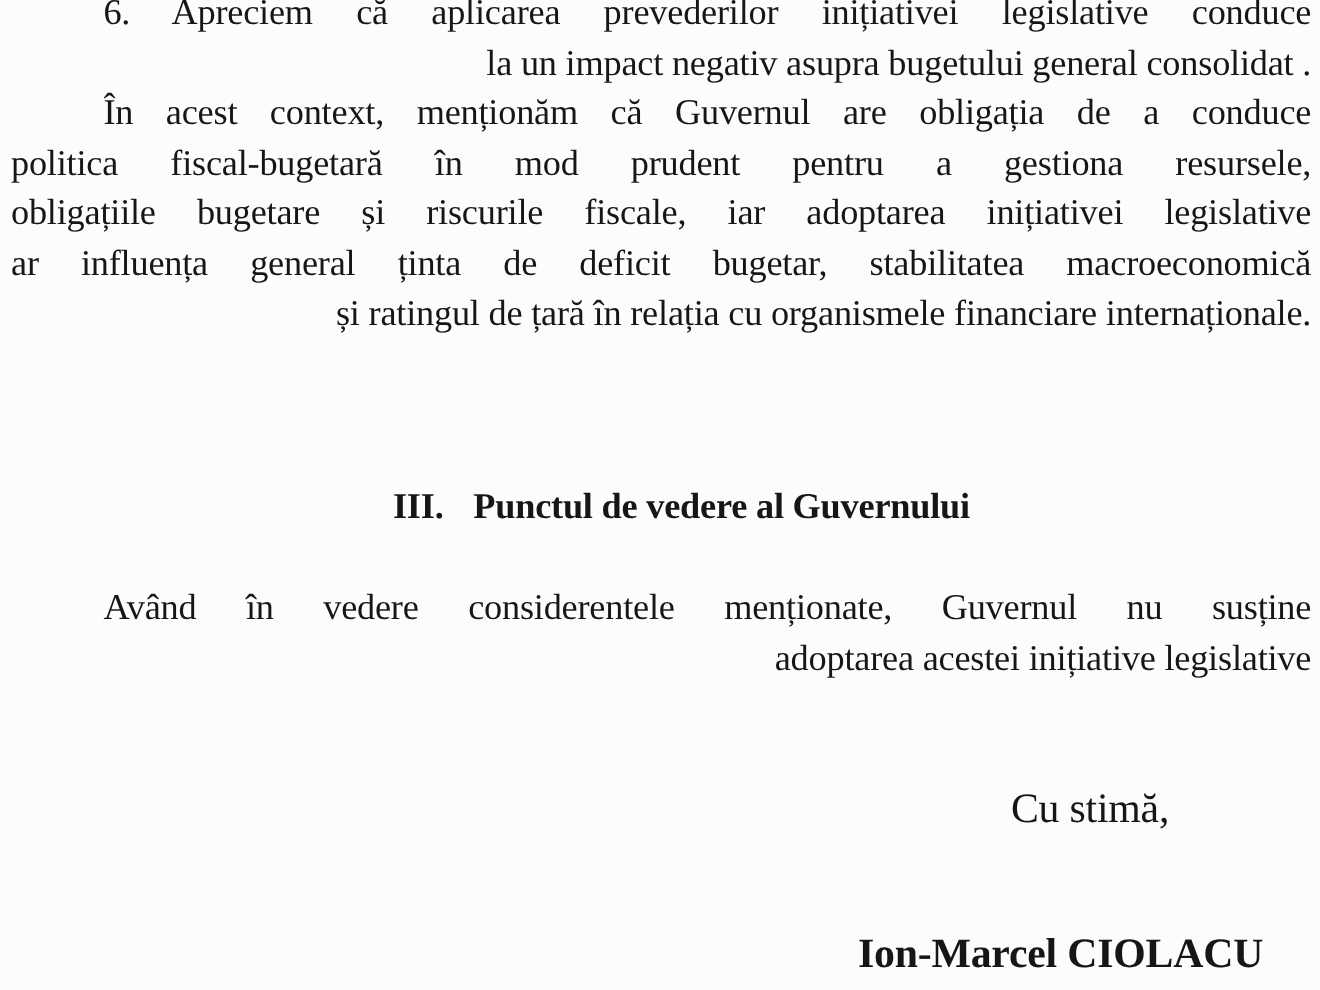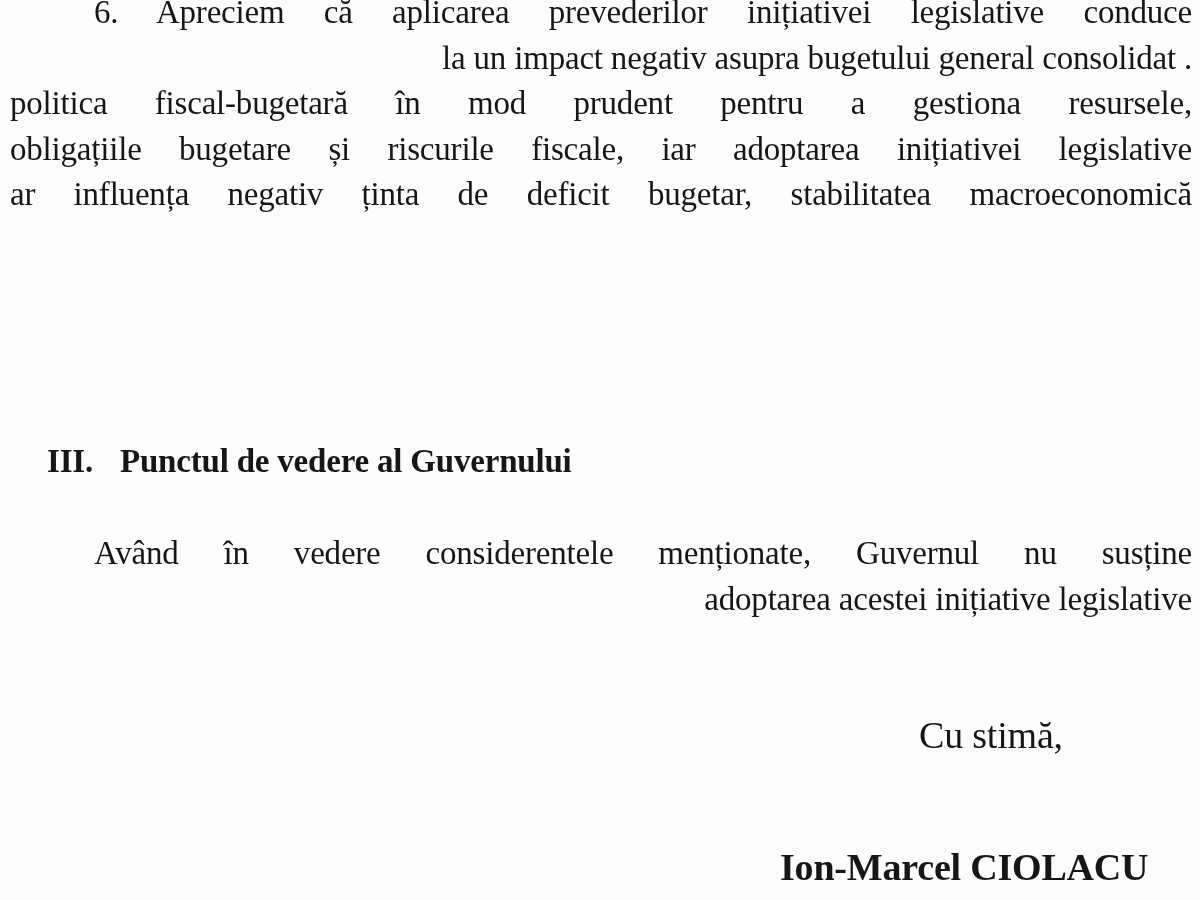--- a/index.html
+++ b/index.html
@@ -39,21 +39,21 @@
     text-align-last: justify;
     white-space: normal;
   }
   .indent { text-indent: 84px; }
   .b { font-weight: normal; }
   .heading {
     position: absolute;
     left: 10px;
     right: 8px;
     top: 438px;
-    text-align: left;
+    text-align: center;
     padding-left: 37px;
     box-sizing: border-box;
     font-weight: bold;
     line-height: 46px;
   }
   .heading .gap { display: inline-block; width: 27px; }
   .conclusion {
     position: absolute;
     left: 10px;
     right: 8px;
@@ -80,23 +80,25 @@
   }
 </style>
 </head>
 <body>
 
 <div class="page">
 
   <div class="body-block">
     <div class="line indent jl">6. Apreciem că aplicarea prevederilor inițiativei legislative conduce</div>
     <div class="line">la un impact negativ asupra bugetului general consolidat .</div>
+    <div class="line indent jl">În acest context, menționăm că Guvernul are obligația de a conduce</div>
     <div class="line jl">politica fiscal-bugetară în mod prudent pentru a gestiona resursele,</div>
     <div class="line jl">obligațiile bugetare și riscurile fiscale, iar adoptarea inițiativei legislative</div>
-    <div class="line jl">ar influența negativ ținta de deficit bugetar, stabilitatea macroeconomică</div>
+    <div class="line jl">ar influența general ținta de deficit bugetar, stabilitatea macroeconomică</div>
+    <div class="line wrapok">și ratingul de țară în relația cu organismele financiare internaționale.</div>
   </div>
 
   <div class="heading">
     <span>III.</span><span class="gap"></span><span>Punctul de vedere al Guvernului</span>
   </div>
 
   <div class="conclusion">
     <div class="line indent jl"><span>Având în vedere considerentele menționate</span><span class="b">, Guvernul nu susține</span></div>
     <div class="line b">adoptarea acestei inițiative legislative</div>
   </div>

